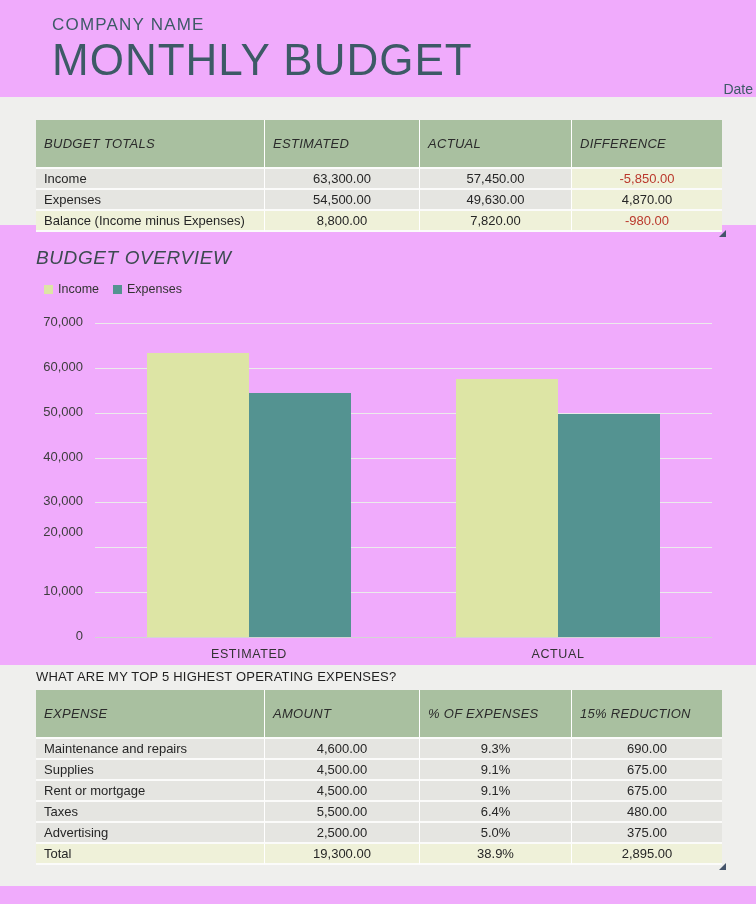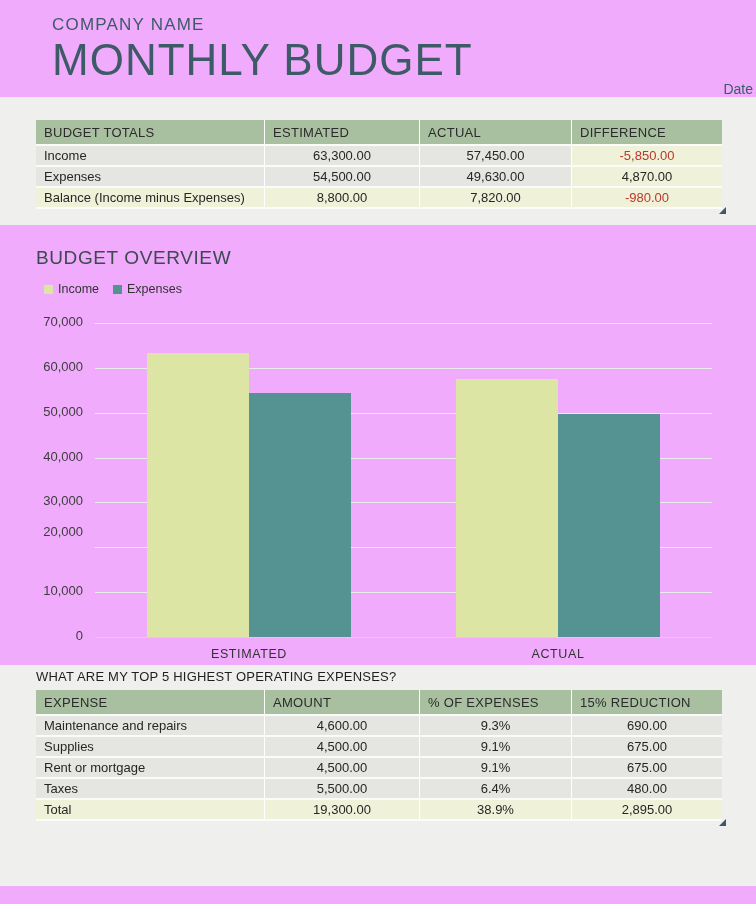--- a/index.html
+++ b/index.html
@@ -19,41 +19,41 @@
   
   .band { background: #efefed; }
   .band-top { height: 128px; padding: 23px 0 0 36px; }
   .band-bottom { height: 221px; padding: 4px 0 0 36px; }
 
   
   .tbl-wrap { position: relative; width: 686px; }
   table { border-collapse: separate; border-spacing: 0; width: 686px; table-layout: fixed; }
   th {
     background: #a9c0a0; height: 26px; font-weight: normal; text-align: left;
-    padding: 4px 8px; font-size: 13px; color: #2b2b2b; letter-spacing: 0.3px;
-    border-right: 1px solid #fff; border-bottom: 2px solid #fbfbfa;
+    padding: 16px 8px; font-size: 13px; color: #2b2b2b; letter-spacing: 0.3px;
+    border-right: 1px solid #fff; border-bottom: 2px solid #fbfbfa; font-style: italic;
   }
   th:last-child, td:last-child { border-right: none; }
   td {
     height: 21px; font-size: 13px; background: #e5e5e1;
     border-right: 1px solid #fff; border-bottom: 2px solid #fbfbfa;
   }
   td.c-label { padding: 0 8px; }
   td.c-num { text-align: center; padding: 0 10px; }
   tr.row-hl td { background: #eff1d9; }
   td.diff-col { background: #eff1d9; }
   .neg { color: #ba382c; }
   .corner-handle {
     position: absolute; right: -4px; bottom: -5px; width: 0; height: 0;
     border-left: 7px solid transparent; border-bottom: 7px solid #44546a;
   }
 
   
   .chart-sec { padding-top: 22px; }
-  .chart-title { margin: 0 0 0 36px; font-size: 19px; letter-spacing: 0.6px; color: #3c4a50; font-weight: normal; }
+  .chart-title { margin: 0 0 0 36px; font-size: 19px; letter-spacing: 0.6px; color: #3c4a50; font-weight: normal; font-style: italic; }
   .legend { margin: 13px 0 0 44px; display: flex; gap: 14px; align-items: center; font-size: 12.5px; color: #333; height: 14px; }
   .legend-item { display: inline-flex; align-items: center; }
   .swatch { display: inline-block; width: 9px; height: 9px; margin-right: 5px; }
   .chart { position: relative; width: 756px; height: 365px; margin-top: 4px; }
   .gridline { position: absolute; height: 1px; background: #ebebeb; }
   .axisline { background: #d4d4d4; }
   .ytick { position: absolute; left: 0; text-align: right; font-size: 13px; color: #3d3d3d; }
   .bar { position: absolute; }
   .cat-label { position: absolute; text-align: center; font-size: 12.5px; color: #333; letter-spacing: 0.6px; }
 
@@ -187,20 +187,26 @@
             <td class="c-num">4,500.00</td>
             <td class="c-num">9.1%</td>
             <td class="c-num">675.00</td>
           </tr>
           <tr>
             <td class="c-label">Taxes</td>
             <td class="c-num">5,500.00</td>
             <td class="c-num">6.4%</td>
             <td class="c-num">480.00</td>
           </tr>
+          <tr>
+            <td class="c-label">Advertising</td>
+            <td class="c-num">2,500.00</td>
+            <td class="c-num">5.0%</td>
+            <td class="c-num">375.00</td>
+          </tr>
           <tr class="row-hl">
             <td class="c-label">Total</td>
             <td class="c-num">19,300.00</td>
             <td class="c-num">38.9%</td>
             <td class="c-num">2,895.00</td>
           </tr>
         </tbody>
       </table>
       <div class="corner-handle"></div>
     </div>

